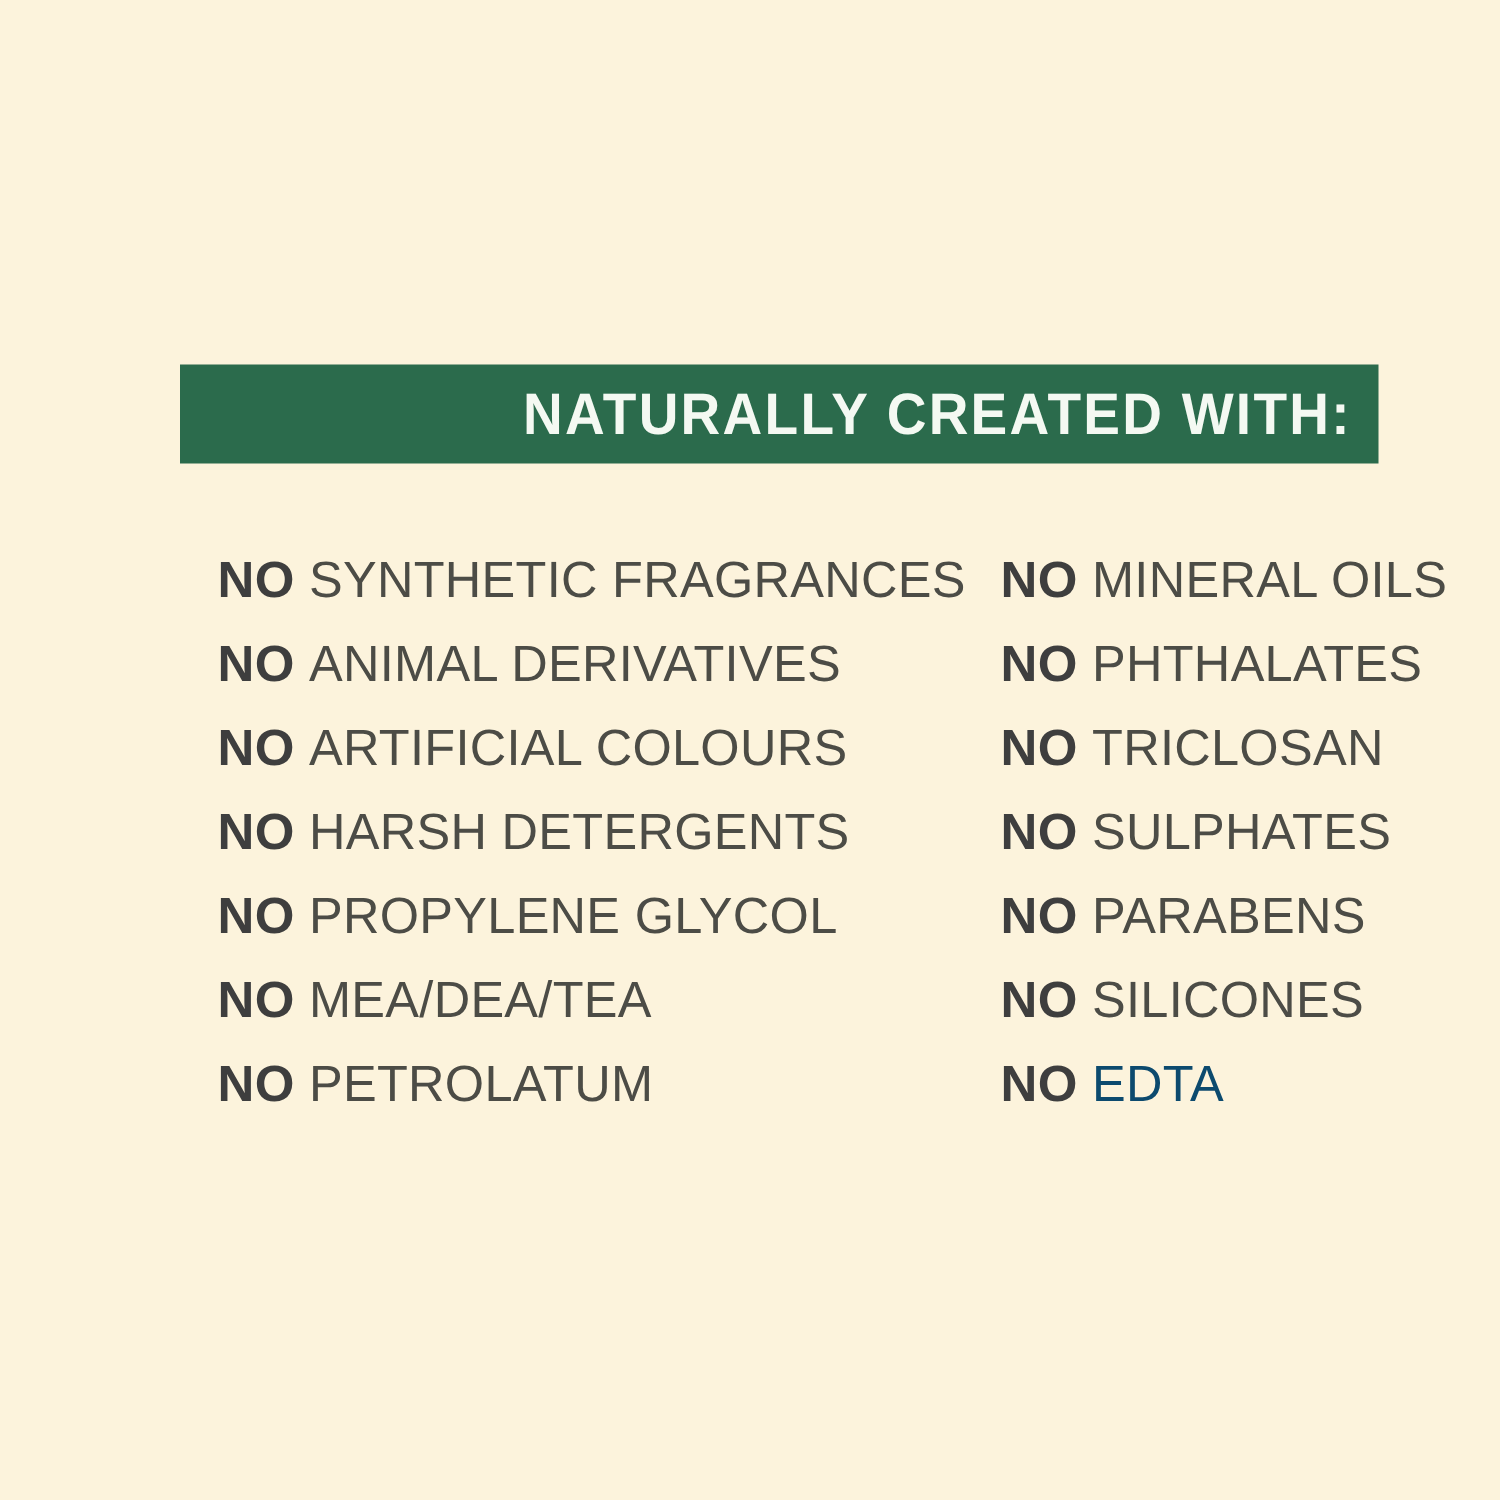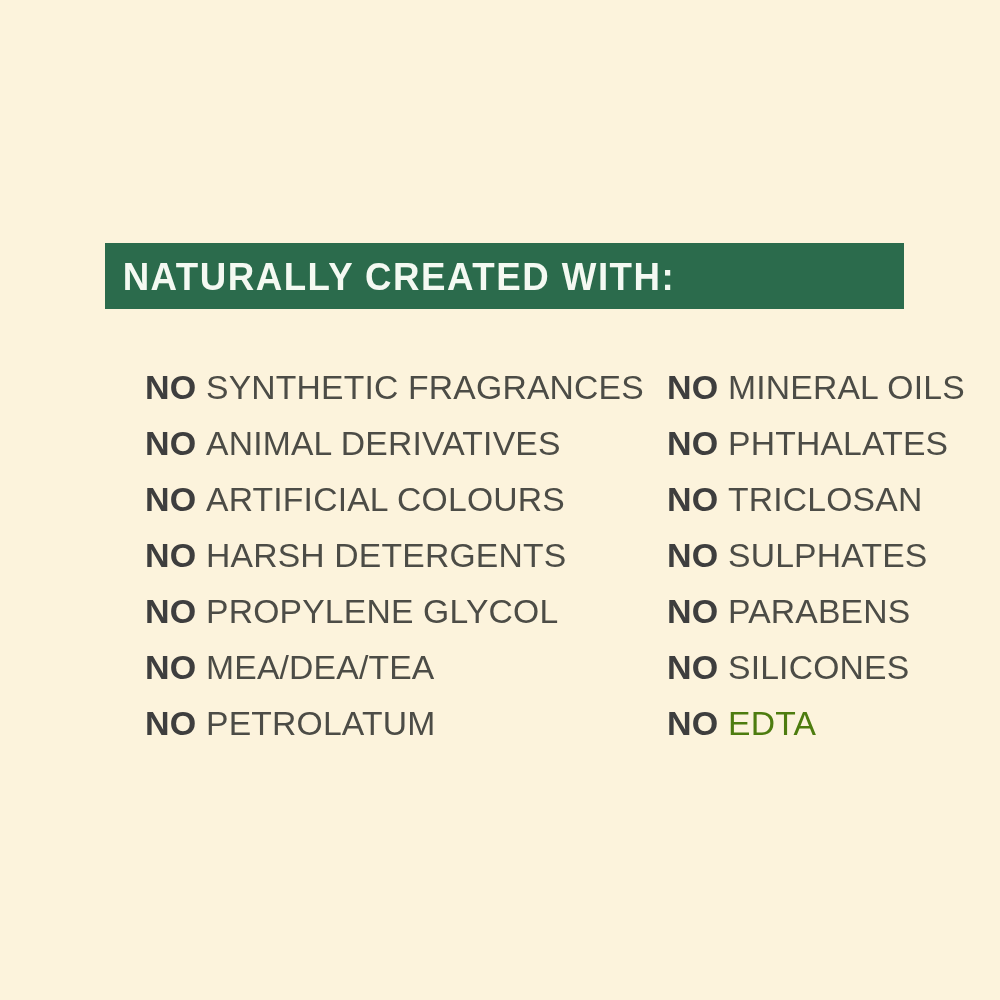--- a/index.html
+++ b/index.html
@@ -20,28 +20,28 @@
     position: relative;
     width: 1000px;
     height: 1000px;
     background: #fcf3dc;
     box-sizing: border-box;
   }
 
   
   .banner {
     position: absolute;
-    left: 105px;
+    left: 120px;
     top: 243px;
     width: 799px;
     height: 66px;
     background: #2b6b4c;
     display: flex;
     align-items: center;
-    justify-content: flex-start;
+    justify-content: flex-end;
     box-sizing: border-box;
   }
 
   .banner-title {
     color: #f4f9f2;
     font-family: "Liberation Sans", sans-serif;
     font-weight: bold;
     font-size: 39px;
     letter-spacing: 1.6px;
     line-height: 1;
@@ -158,19 +158,19 @@
       <div class="row">
         <span class="no" style="color: rgb(62, 62, 62);">NO</span>
         <span class="item" style="color: rgb(76, 76, 70);">PARABENS</span>
       </div>
       <div class="row">
         <span class="no" style="color: rgb(62, 62, 62);">NO</span>
         <span class="item" style="color: rgb(76, 76, 70);">SILICONES</span>
       </div>
       <div class="row">
         <span class="no" style="color: rgb(62, 62, 62);">NO</span>
-        <span class="item" style="color: #4d7c0f;">EDTA</span>
+        <span class="item" style="color: #0c4a6e;">EDTA</span>
       </div>
     </div>
 
   </div>
 
 </div>
 
 </body></html>

